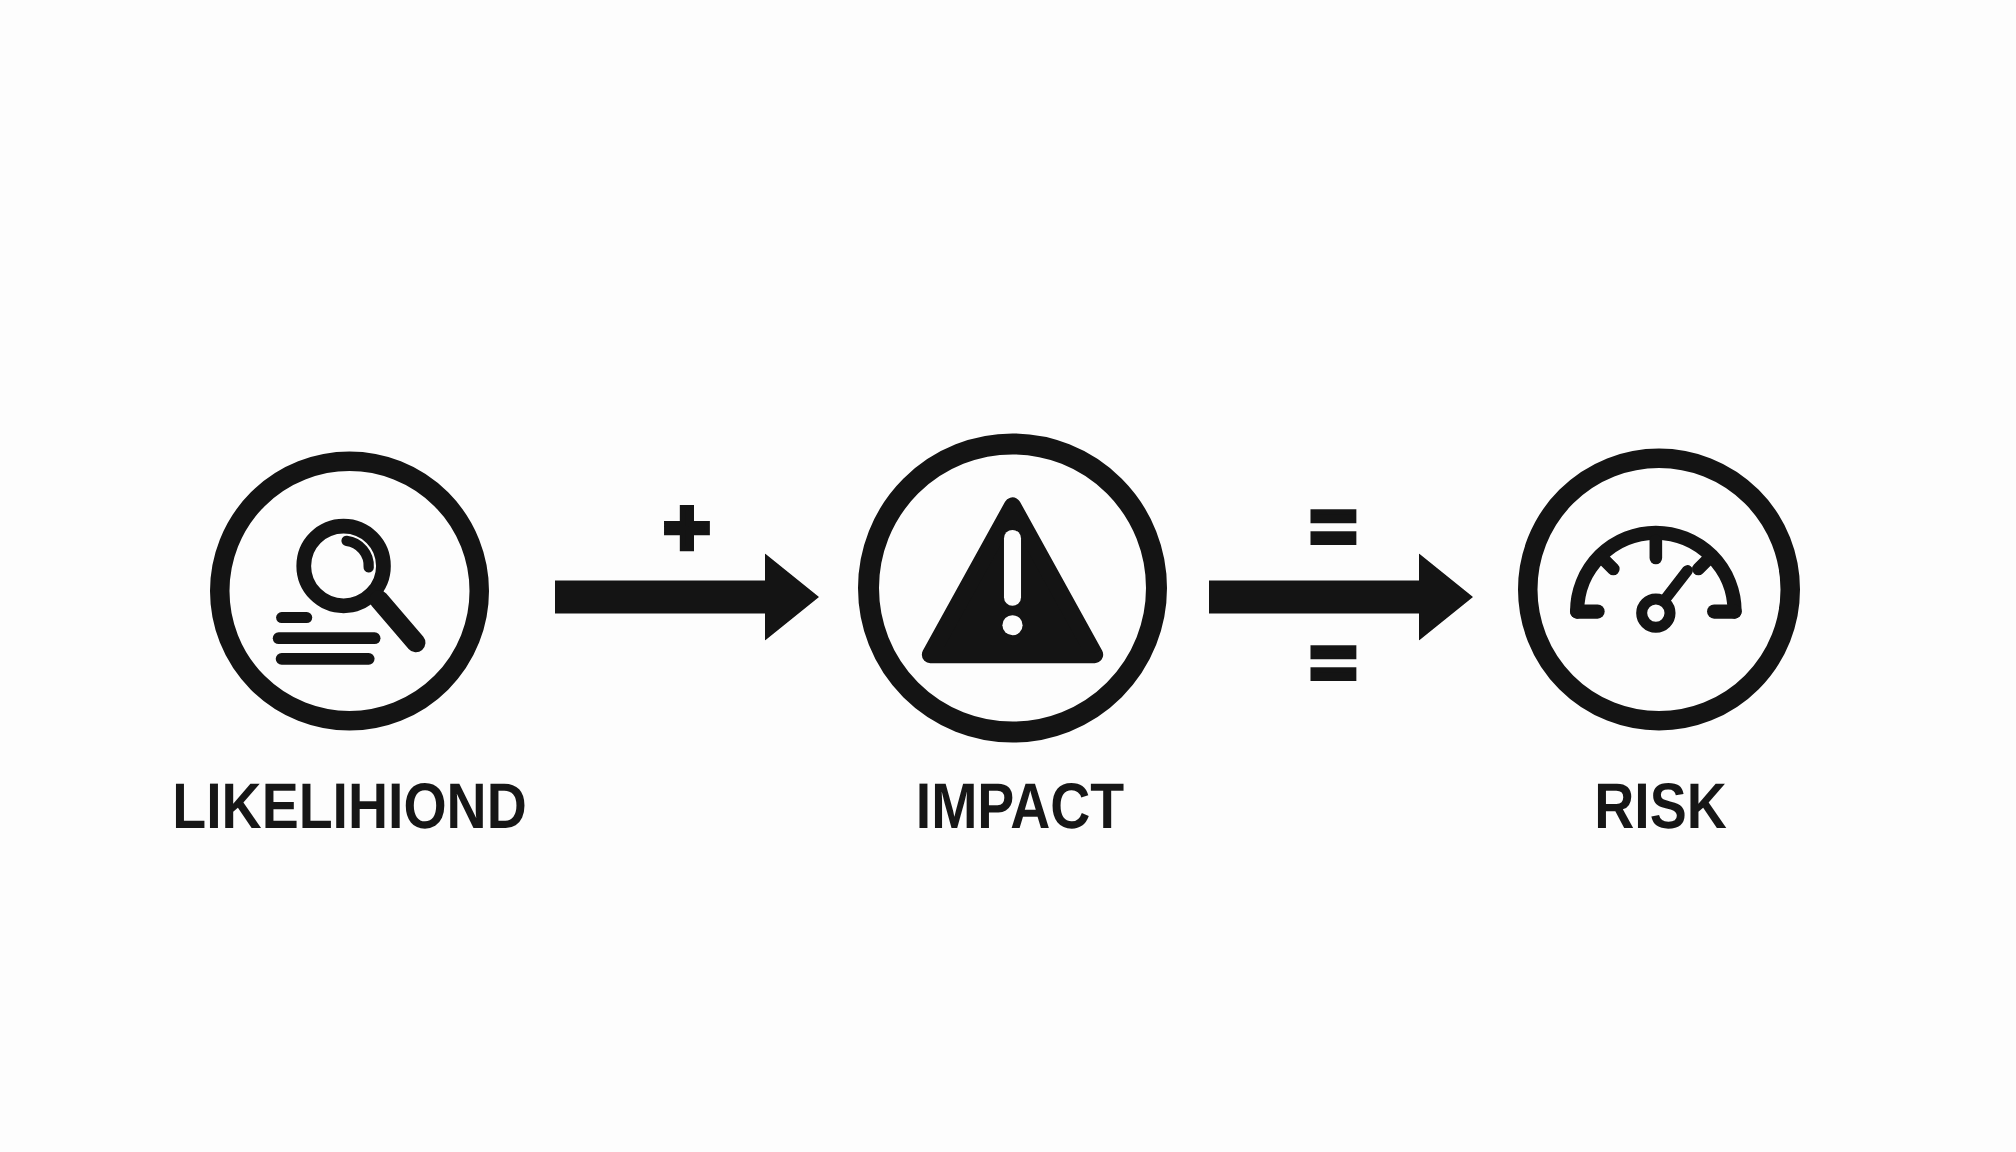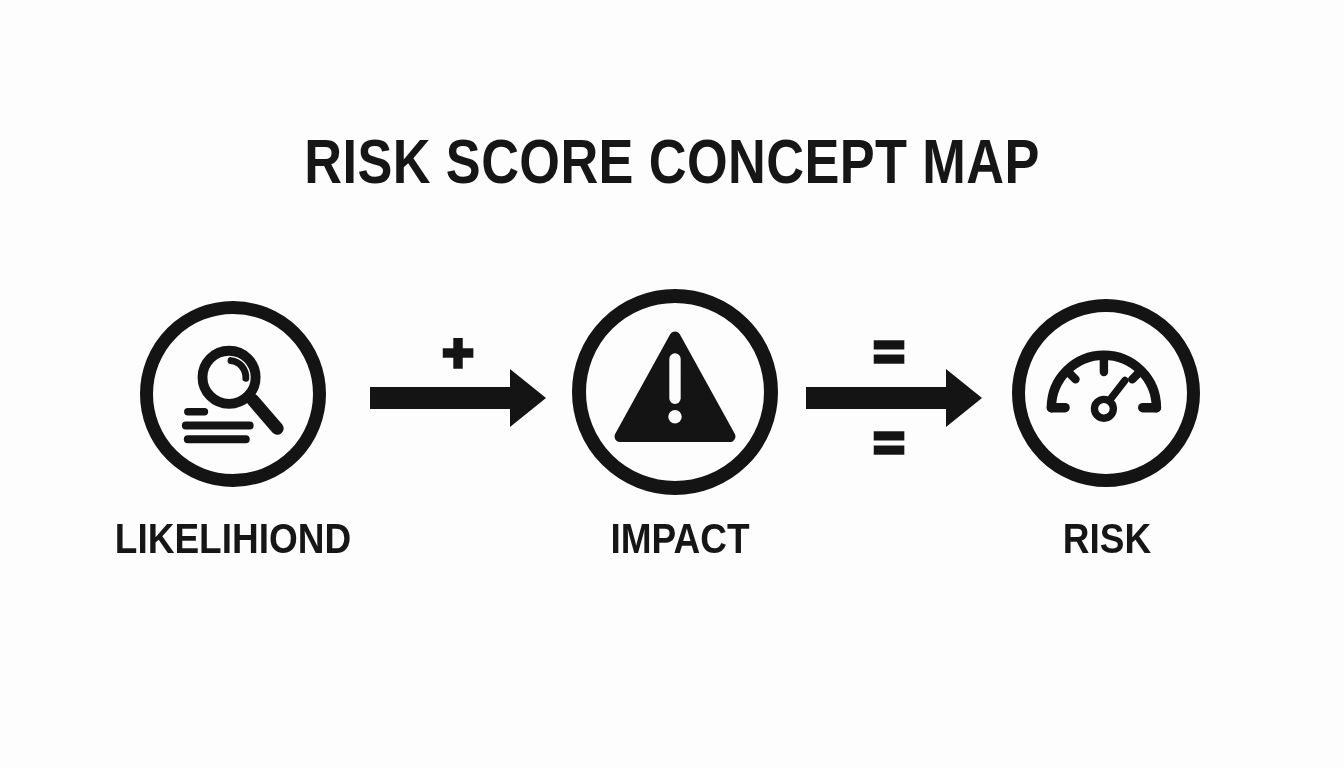--- a/index.html
+++ b/index.html
@@ -85,23 +85,20 @@
   .op-eq-top    { left: 857px; top: 319px; }
   .op-eq-bottom { left: 857px; top: 410px; }
 
   svg { display: block; }
 </style>
 </head>
 <body>
 
 <div class="canvas">
 
-  <div class="title-wrap">
-    <h1 class="title">RISK SCORE CONCEPT MAP</h1>
-  </div>
 
   <div class="node-circle circle-likelihood">
     <span>
       <svg width="120" height="120" viewBox="0 0 122 122" fill="none">
         <circle cx="57" cy="44" r="27" stroke="#141414" stroke-width="10"></circle>
         <path d="M 59 27 A 17 17 0 0 1 74 45" stroke="#141414" stroke-width="7" stroke-linecap="round"></path>
         <line x1="81" y1="67" x2="106" y2="96" stroke="#141414" stroke-width="13" stroke-linecap="round"></line>
         <line x1="15" y1="79" x2="32" y2="79" stroke="#141414" stroke-width="7.5" stroke-linecap="round"></line>
         <line x1="13" y1="93" x2="78" y2="93" stroke="#141414" stroke-width="8" stroke-linecap="round"></line>
         <line x1="15" y1="107" x2="74" y2="107" stroke="#141414" stroke-width="8" stroke-linecap="round"></line>

